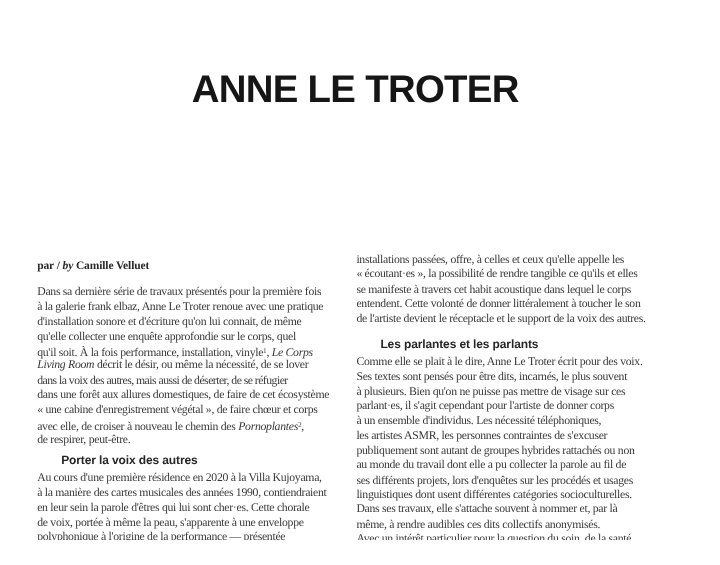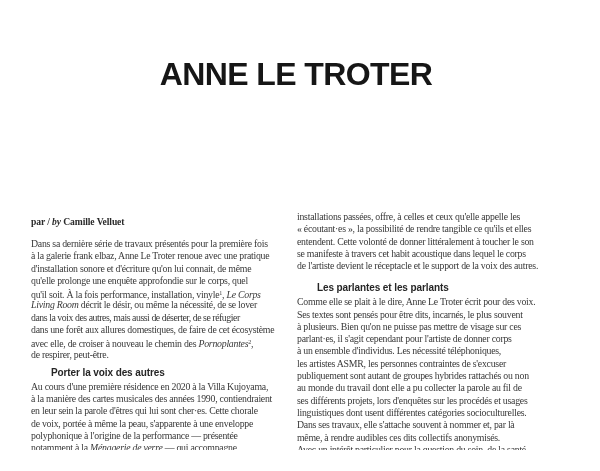--- a/index.html
+++ b/index.html
@@ -41,45 +41,46 @@
   <h1 class="article-title">ANNE LE TROTER</h1>
 
   <div class="col col-left">
     <div class="byline">
         <div class="line"><span>par / </span><span class="seg-i">by</span><span> Camille Velluet</span></div>
       </div>
     <div class="paragraph">
         <div class="line"><span>Dans sa dernière série de travaux présentés pour la première fois</span></div>
         <div class="line"><span>à la galerie frank elbaz, Anne Le Troter renoue avec une pratique</span></div>
         <div class="line"><span>d'installation sonore et d'écriture qu'on lui connait, de même</span></div>
-        <div class="line"><span>qu'elle prolonge une enquête approfondie sur le corps, quel</span></div>
+        <div class="line"><span>qu'elle collecter une enquête approfondie sur le corps, quel</span></div>
         <div class="line"><span>qu'il soit. À la fois performance, installation, vinyle</span><span class="seg-sup">1</span><span>, </span><span class="seg-i">Le Corps</span></div>
         <div class="line"><span class="seg-i">Living Room</span><span> décrit le désir, ou même la nécessité, de se lover</span></div>
         <div class="line"><span class="seg-b">dans la voix des autres, mais aussi de déserter, de se réfugier</span></div>
         <div class="line"><span>dans une forêt aux allures domestiques, de faire de cet écosystème</span></div>
+        <div class="line"><span>« une cabine d'enregistrement végétal », de faire chœur et corps</span></div>
         <div class="line"><span>avec elle, de croiser à nouveau le chemin des </span><span class="seg-i">Pornoplantes</span><span class="seg-sup">2</span><span>,</span></div>
         <div class="line"><span>de respirer, peut-être.</span></div>
       </div>
     <div class="heading">Porter la voix des autres</div>
     <div class="paragraph">
         <div class="line"><span>Au cours d'une première résidence en 2020 à la Villa Kujoyama,</span></div>
         <div class="line"><span>à la manière des cartes musicales des années 1990, contiendraient</span></div>
         <div class="line"><span>en leur sein la parole d'êtres qui lui sont cher·es. Cette chorale</span></div>
         <div class="line"><span>de voix, portée à même la peau, s'apparente à une enveloppe</span></div>
         <div class="line"><span>polyphonique à l'origine de la performance — présentée</span></div>
         <div class="line"><span>notamment à la </span><span class="seg-i">Ménagerie de verre</span><span> — qui accompagne</span></div>
       </div>
   </div>
 
   <div class="col col-right">
     <div class="paragraph">
         <div class="line"><span>installations passées, offre, à celles et ceux qu'elle appelle les</span></div>
         <div class="line"><span>« écoutant·es », la possibilité de rendre tangible ce qu'ils et elles</span></div>
+        <div class="line"><span>se manifeste à travers cet habit acoustique dans lequel le corps</span></div>
         <div class="line"><span>entendent. Cette volonté de donner littéralement à toucher le son</span></div>
-        <div class="line"><span>se manifeste à travers cet habit acoustique dans lequel le corps</span></div>
         <div class="line"><span>de l'artiste devient le réceptacle et le support de la voix des autres.</span></div>
       </div>
     <div class="heading heading-right">Les parlantes et les parlants</div>
     <div class="paragraph">
         <div class="line"><span>Comme elle se plait à le dire, Anne Le Troter écrit pour des voix.</span></div>
         <div class="line"><span>Ses textes sont pensés pour être dits, incarnés, le plus souvent</span></div>
         <div class="line"><span>à plusieurs. Bien qu'on ne puisse pas mettre de visage sur ces</span></div>
         <div class="line"><span>parlant·es, il s'agit cependant pour l'artiste de donner corps</span></div>
         <div class="line"><span>à un ensemble d'individus. Les nécessité téléphoniques,</span></div>
         <div class="line"><span>les artistes ASMR, les personnes contraintes de s'excuser</span></div>

